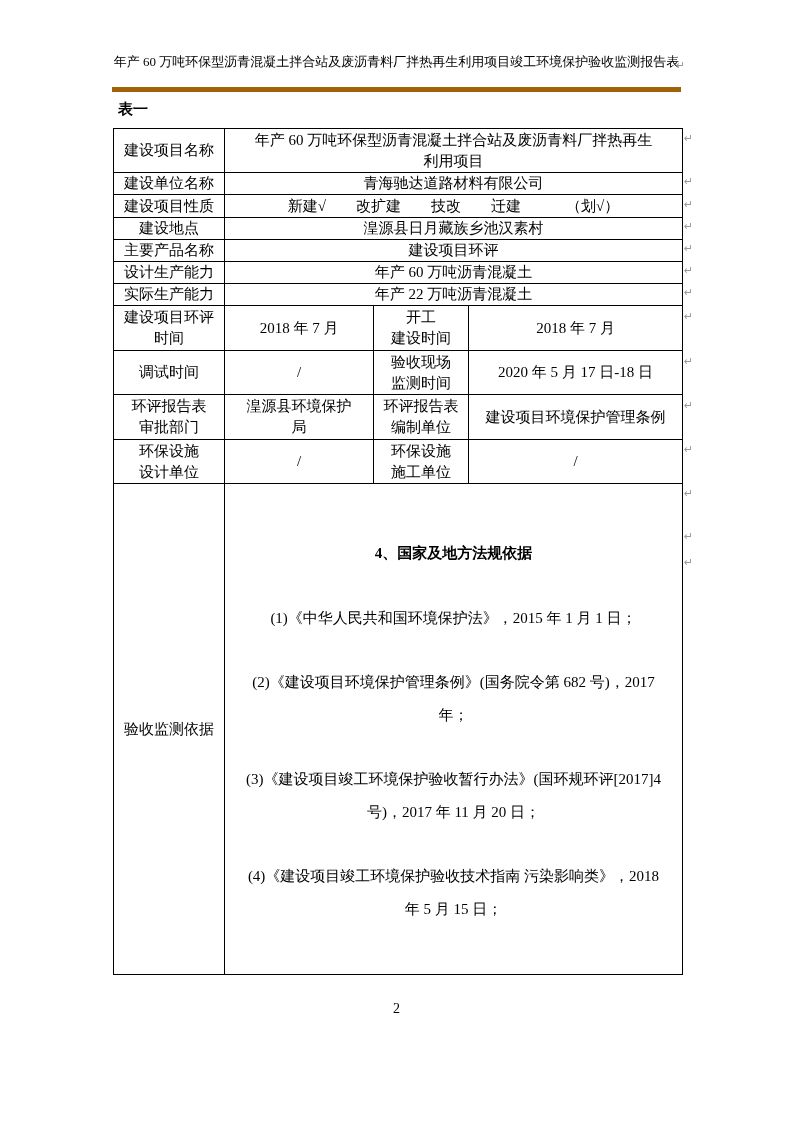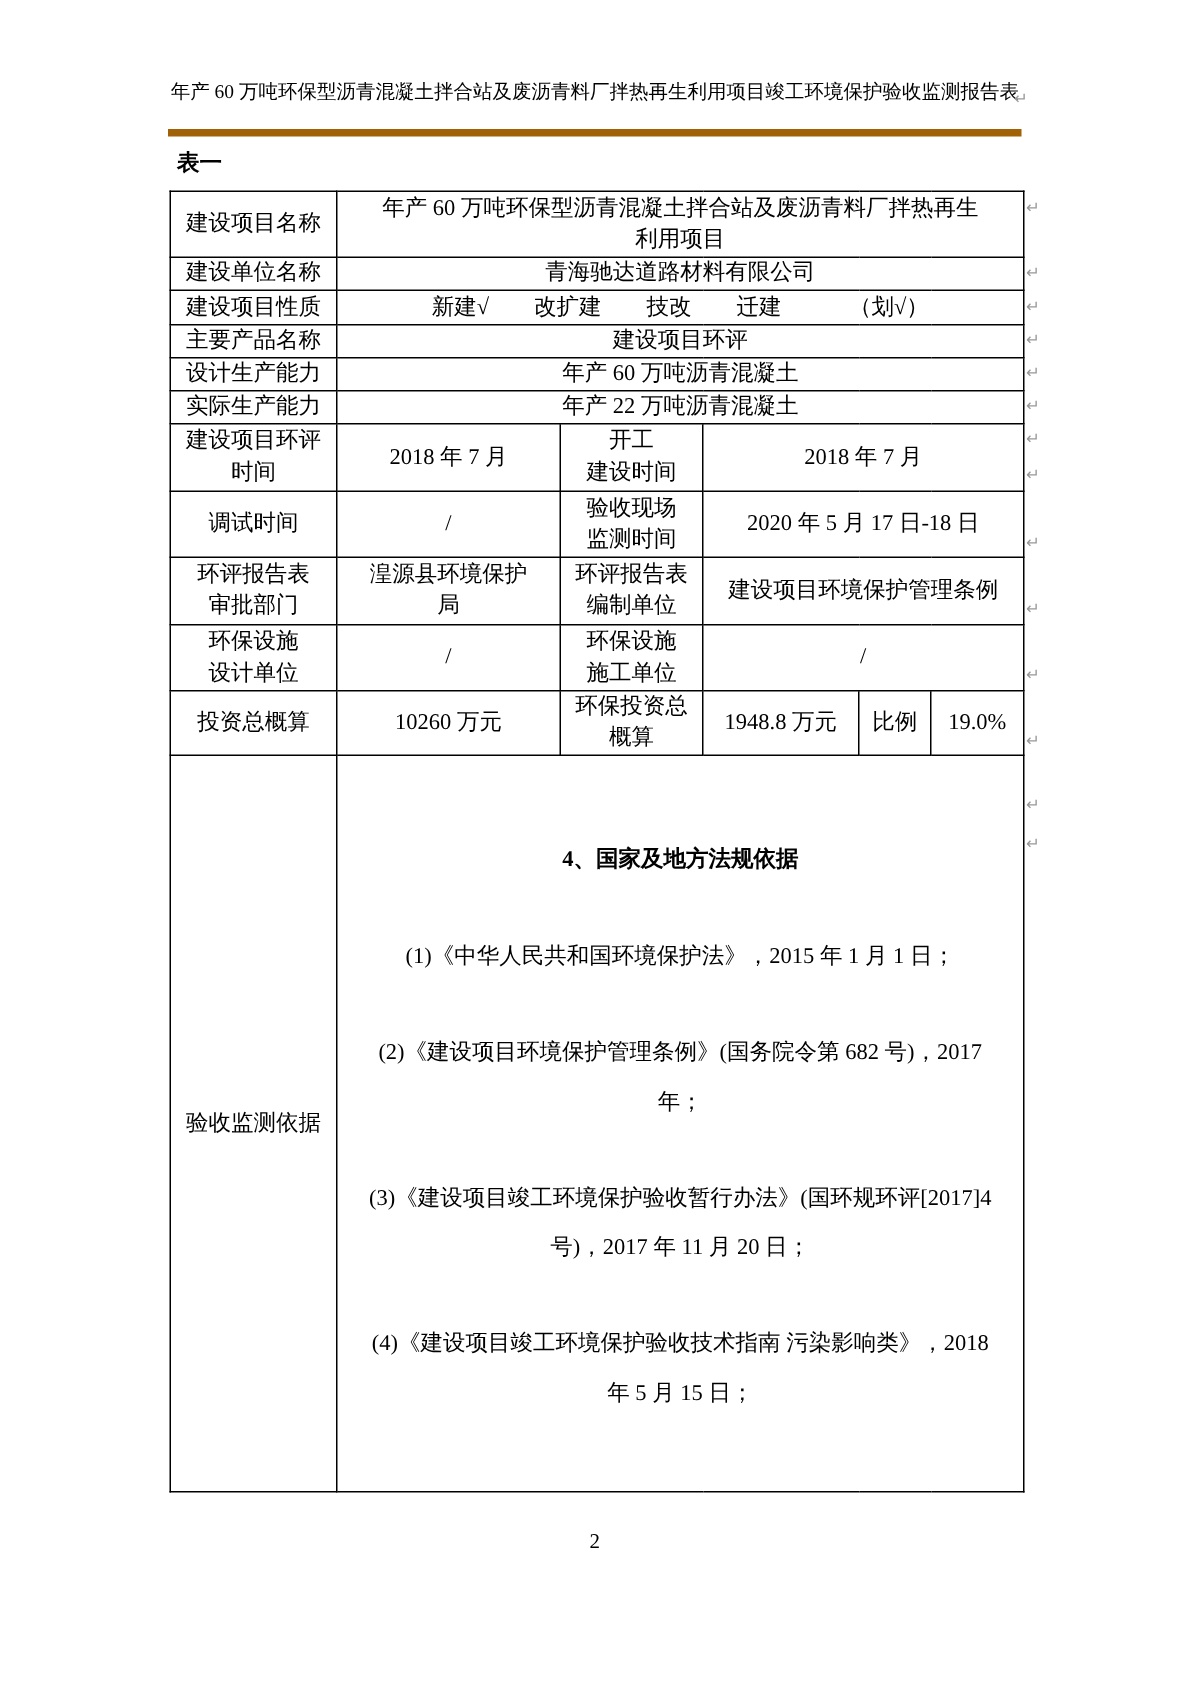--- a/index.html
+++ b/index.html
@@ -108,20 +108,24 @@
       </tr>
       <tr style="height:22px">
         <td>建设单位名称</td>
         <td colspan="5">青海驰达道路材料有限公司</td>
       </tr>
       <tr style="height:23px">
         <td>建设项目性质</td>
         <td colspan="5">新建√　　改扩建　　技改　　迁建　　　（划√）</td>
       </tr>
       <tr style="height:22px">
+        <td>建设地点</td>
+        <td colspan="5">湟源县日月藏族乡池汉素村</td>
+      </tr>
+      <tr style="height:22px">
         <td>主要产品名称</td>
         <td colspan="5">建设项目环评</td>
       </tr>
       <tr style="height:22px">
         <td>设计生产能力</td>
         <td colspan="5">年产 60 万吨沥青混凝土</td>
       </tr>
       <tr style="height:22px">
         <td>实际生产能力</td>
         <td colspan="5">年产 22 万吨沥青混凝土</td>
@@ -150,29 +154,20 @@
 编制单位</td>
         <td colspan="3">建设项目环境保护管理条例</td>
       </tr>
       <tr style="height:44px">
         <td>环保设施
 设计单位</td>
         <td>/</td>
         <td>环保设施
 施工单位</td>
         <td colspan="3">/</td>
-      </tr>
-      <tr style="height:43px">
-        <td>投资总概算</td>
-        <td>10260 万元</td>
-        <td>环保投资总
-概算</td>
-        <td>1948.8 万元</td>
-        <td>比例</td>
-        <td>19.0%</td>
       </tr>
       <tr style="height:455px">
         <td>验收监测依据</td>
         <td colspan="5" class="basis-cell">
           <div class="basis-inner">
             <p class="bold">4、国家及地方法规依据</p>
             <p>(1)《中华人民共和国环境保护法》，2015 年 1 月 1 日；</p>
             <p>(2)《建设项目环境保护管理条例》(国务院令第 682 号)，2017
 年；</p>
             <p>(3)《建设项目竣工环境保护验收暂行办法》(国环规环评[2017]4

